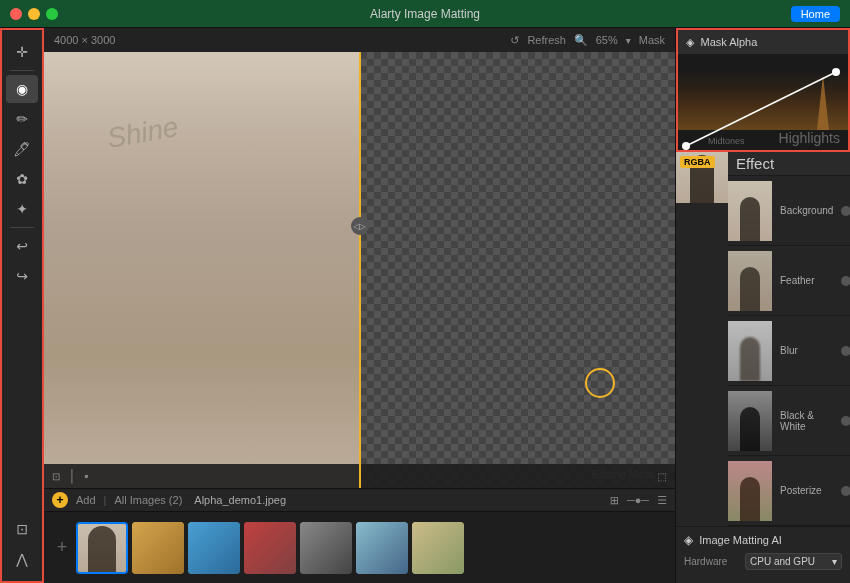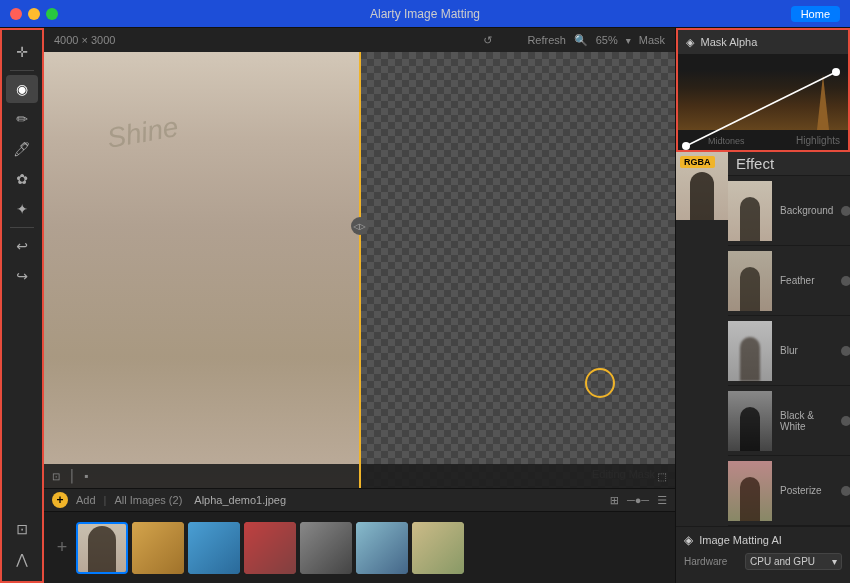--- a/index.html
+++ b/index.html
@@ -9,21 +9,21 @@
       background: #1a1a1a;
       font-family: -apple-system, BlinkMacSystemFont, 'Segoe UI', sans-serif;
       color: #ccc;
       overflow: hidden;
       position: relative;
     }
 
     
     .title-bar {
       height: 28px;
-      background: #1d4ed8;
+      background: #14532d;
       display: flex;
       align-items: center;
       justify-content: center;
       position: relative;
       border-bottom: 1px solid #111;
     }
     .title-bar-title {
       font-size: 12px;
       color: #ccc;
     }
@@ -456,21 +456,21 @@
       <span>⋀</span>
     </div>
   </div>
 
   <div style="flex:1; display:flex; flex-direction:column;">
 
     <div class="canvas-top-bar">
       <span>4000 × 3000</span>
       <span style="margin-left:auto; display:flex; align-items:center; gap:8px;">
         <span>↺</span>
-        <span style="cursor:pointer;margin-left:27px;">Refresh</span>
+        <span style="cursor:pointer;">Refresh</span>
         <span>🔍</span>
         <span>65%</span>
         <span class="chevron-icon">▾</span>
         <span>Mask</span>
       </span>
     </div>
 
     <div class="canvas-workspace">
 
       <div class="center-image-sim">
@@ -578,29 +578,29 @@
           <div style="position:absolute;bottom:20px;right:10px;width:30px;height:55px;
             background:rgba(150,100,40,0.9);clip-path:polygon(30% 100%,50% 0%,70% 100%);"></div>
 
           <svg style="position:absolute;inset:0;width:100%;height:100%;">
             <line x1="8" y1="92" x2="158" y2="18" stroke="white" stroke-width="1.5"></line>
             <circle cx="8" cy="92" r="4" fill="white"></circle>
             <circle cx="158" cy="18" r="4" fill="white"></circle>
           </svg>
 
           <div style="position:absolute;bottom:4px;left:30px;font-size:9px;color:#666;">Midtones</div>
-          <div style="position:absolute;bottom:4px;right:8px;font-size:10px;color:#666;">Highlights</div>
+          <div style="position:absolute;bottom:4px;right:8px;font-size:14px;color:#666;">Highlights</div>
         </div>
       </div>
     </div>
 
     <div style="display:flex;flex-direction:row;background:#252525;">
 
       <div style="width:52px;flex-shrink:0;display:flex;flex-direction:column;gap:1px;">
-        <div style="position:relative;height:68px;background:linear-gradient(180deg,#c8bfaf,#b8a898);cursor:pointer;">
+        <div style="position:relative;height:51px;background:linear-gradient(180deg,#c8bfaf,#b8a898);cursor:pointer;">
           <div style="position:absolute;bottom:0;left:50%;transform:translateX(-50%);width:24px;height:48px;background:rgba(20,15,8,0.75);border-radius:12px 12px 0 0;"></div>
           <div class="rgba-badge">RGBA</div>
         </div>
       </div>
 
       <div style="flex:1;display:flex;flex-direction:column;">
         <div class="effect-top">
           <span class="effect-label">Effect</span>
         </div>
 

